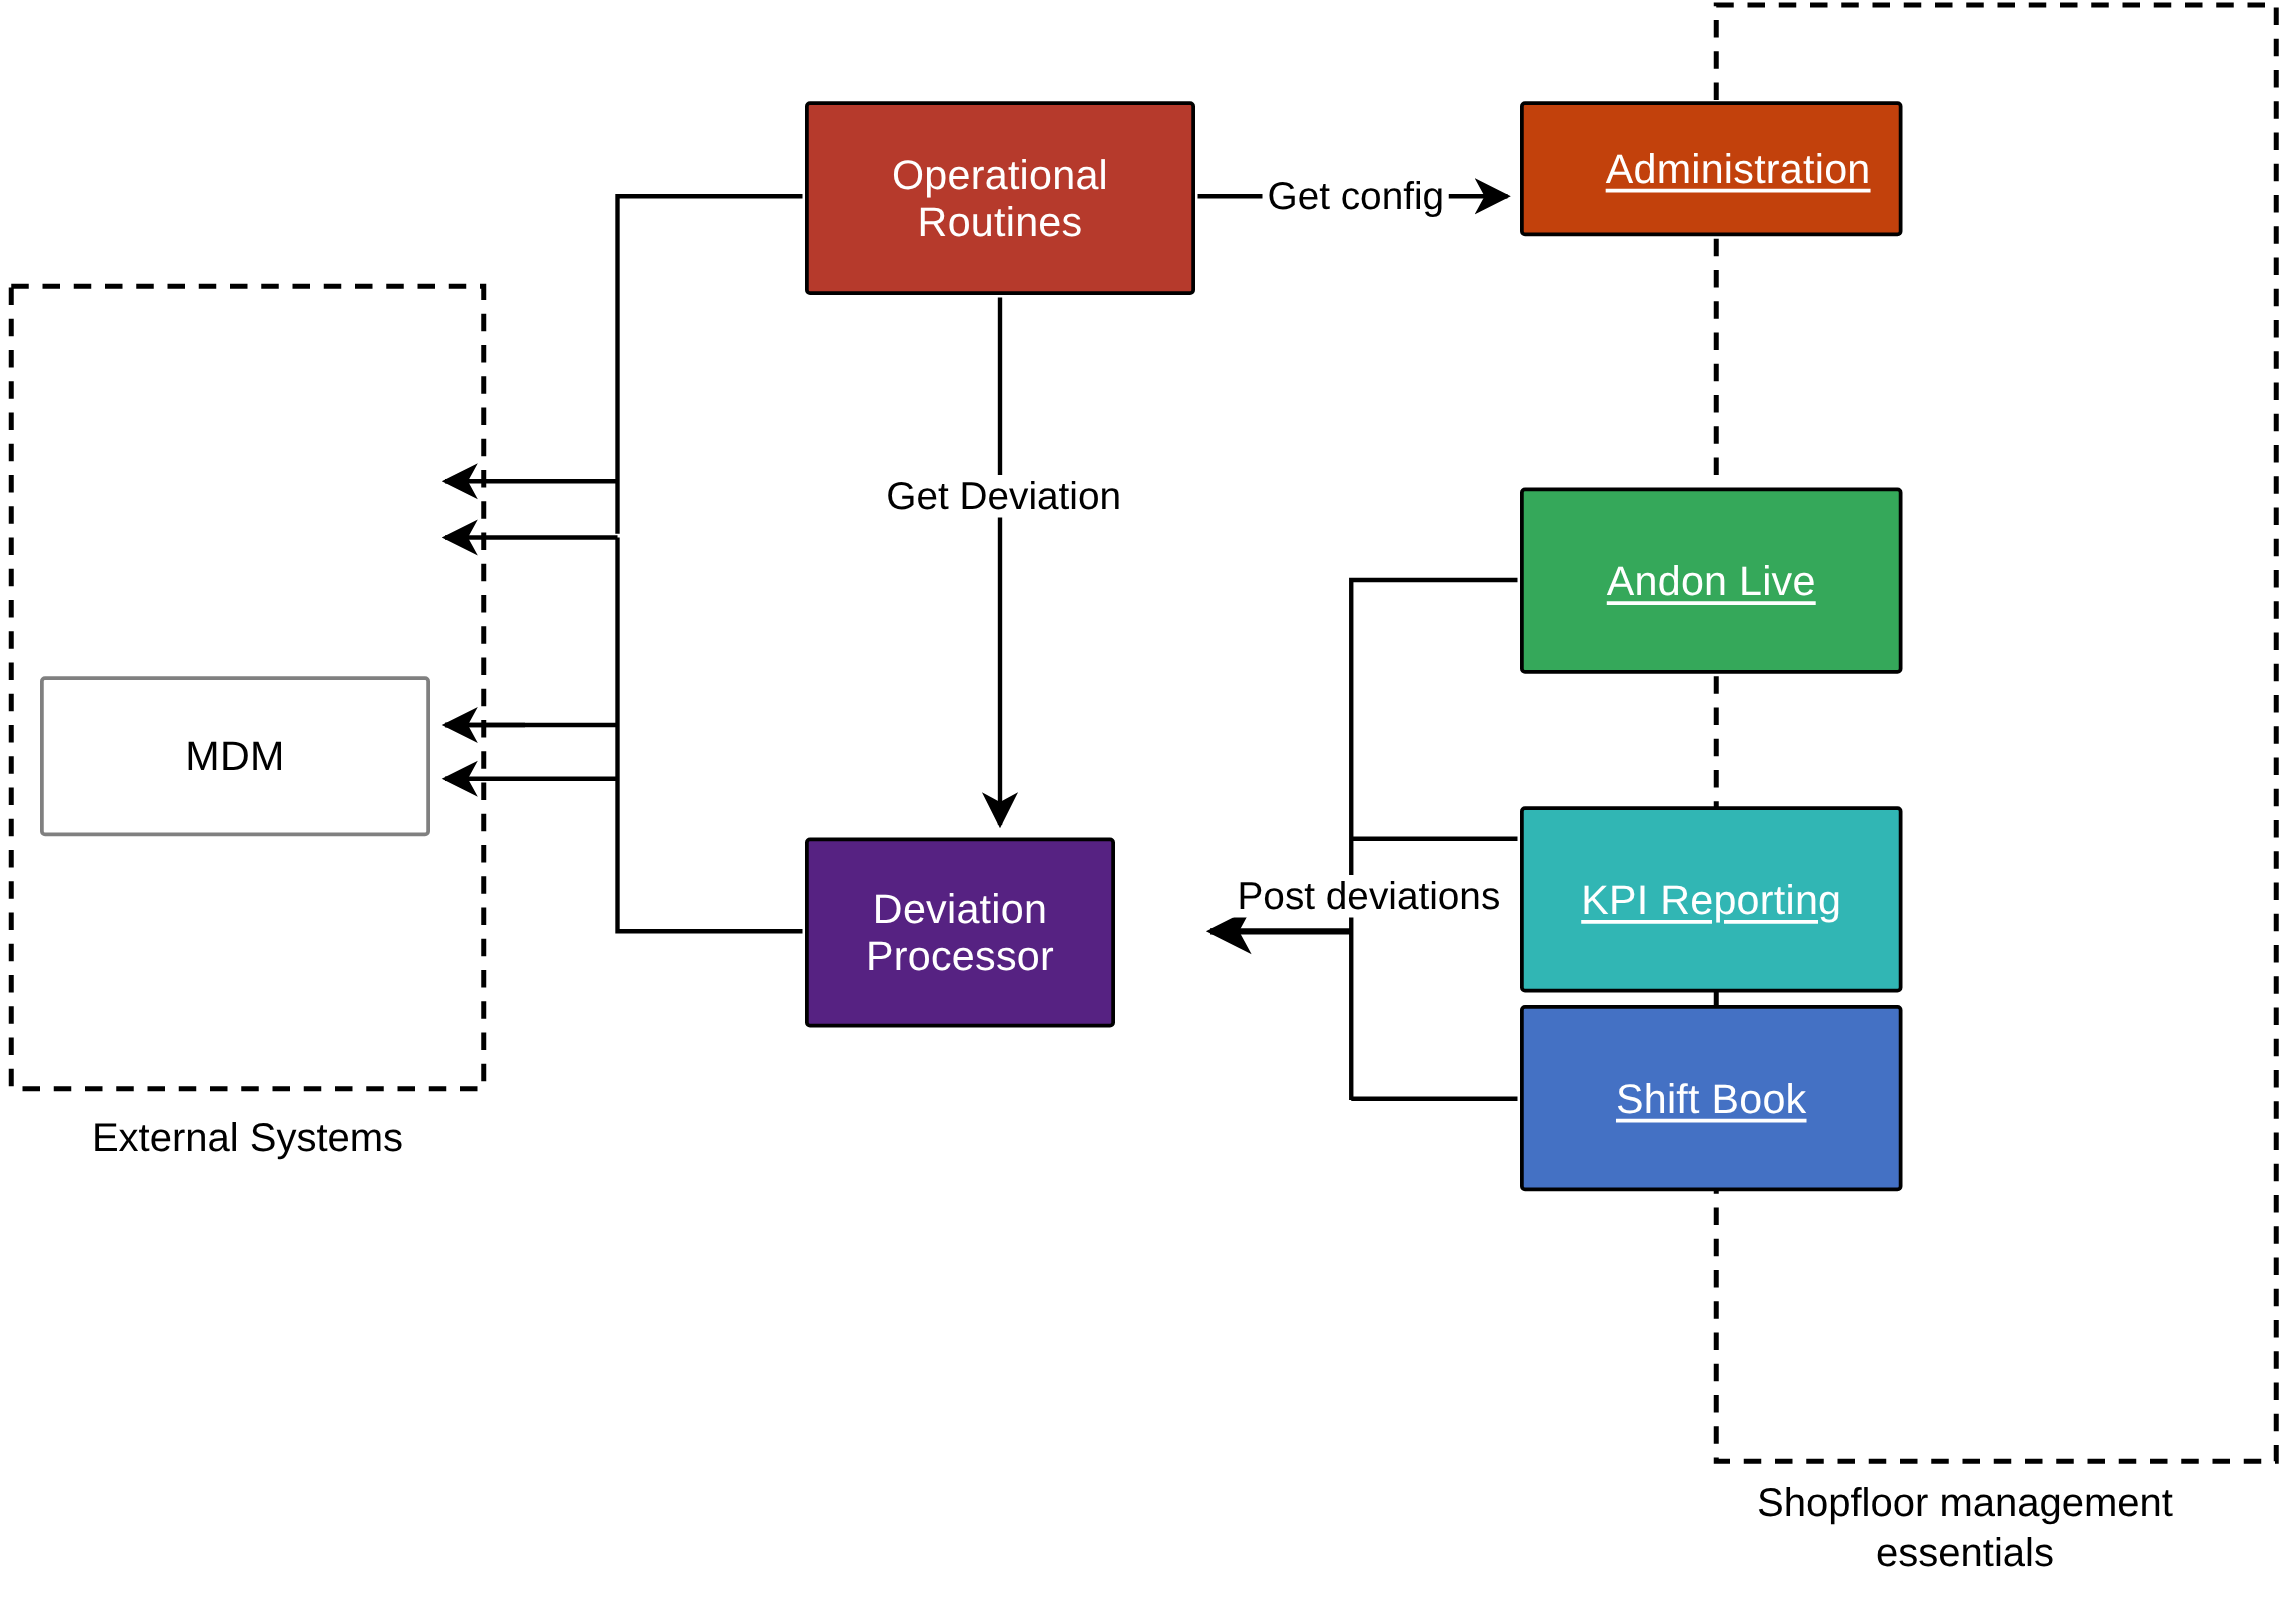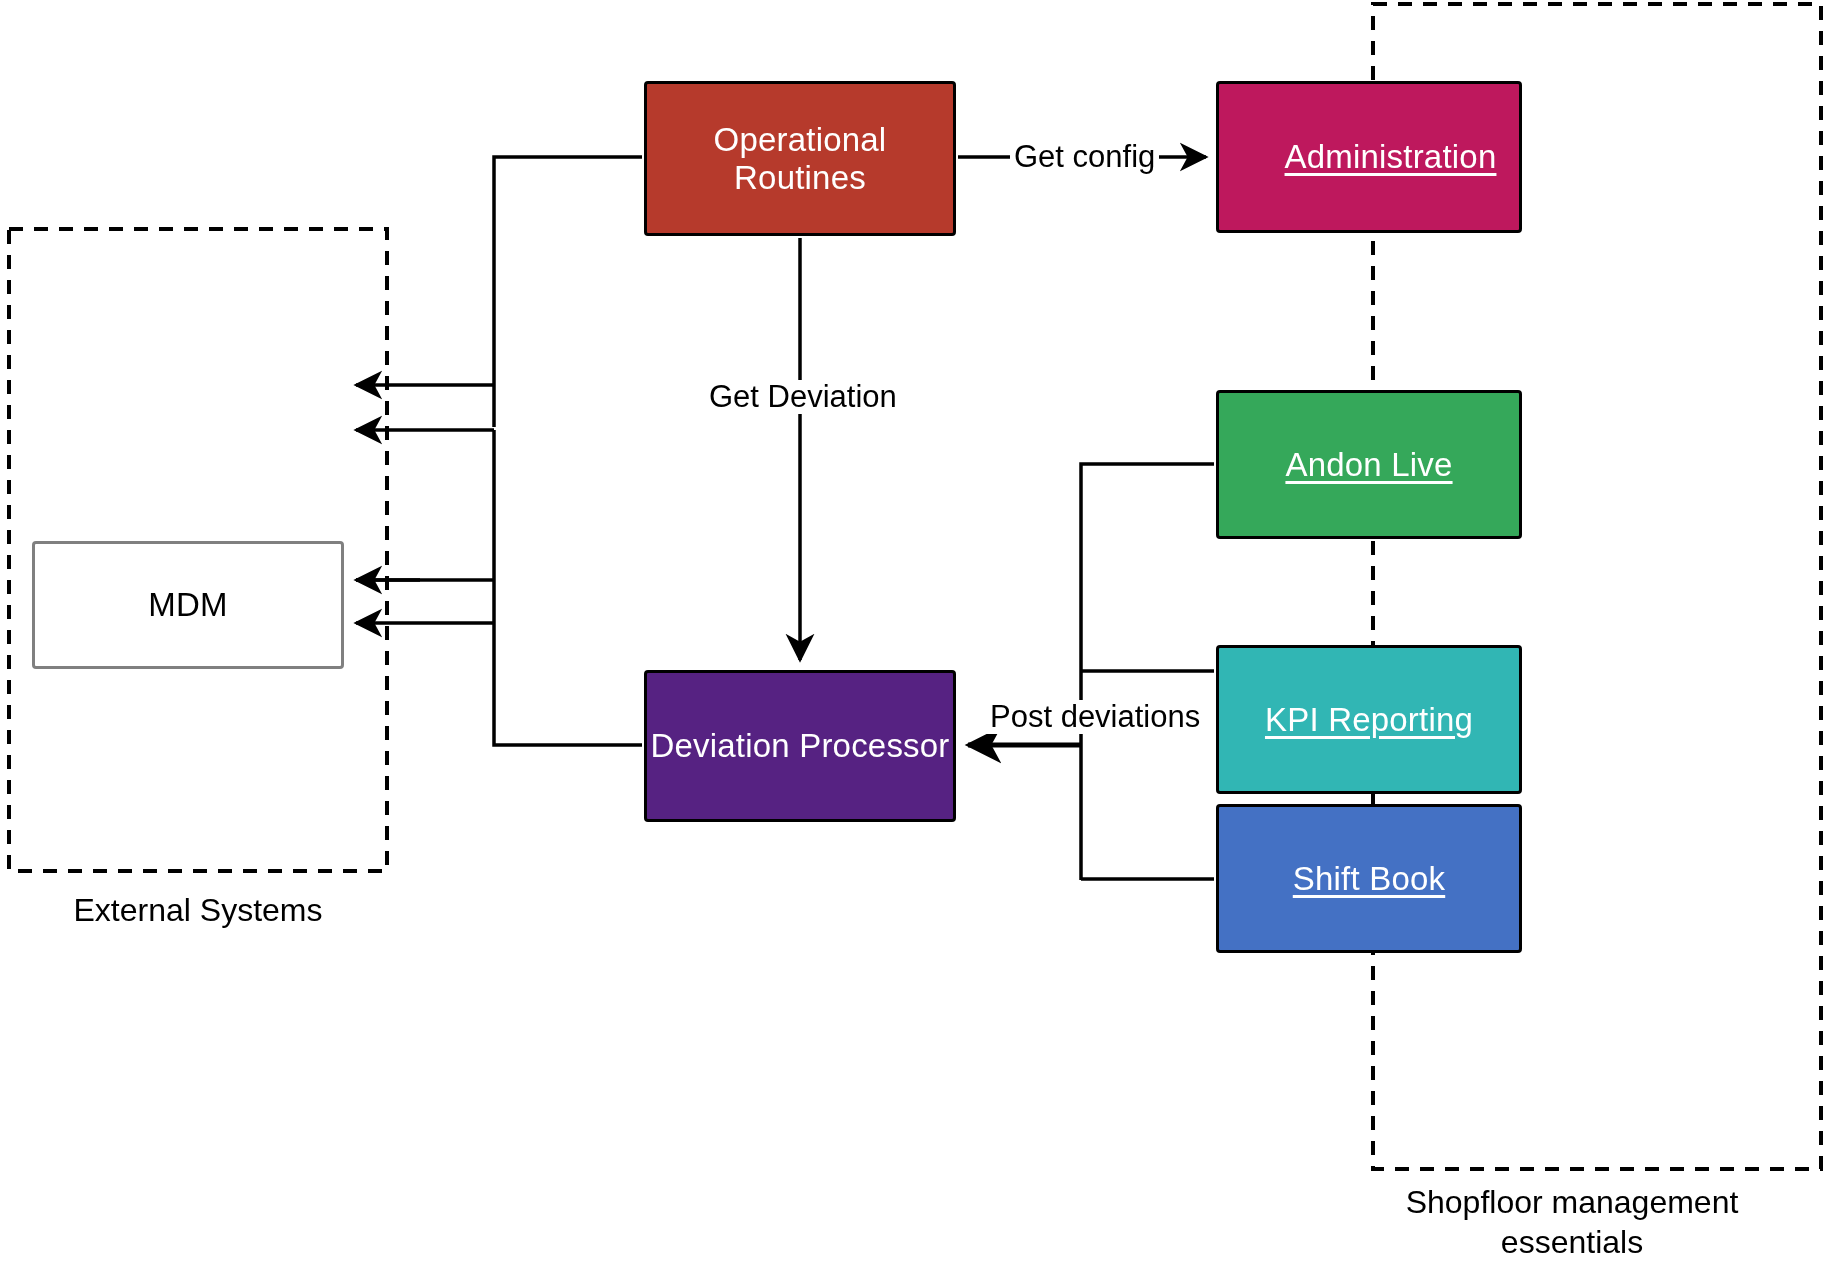--- a/index.html
+++ b/index.html
@@ -115,30 +115,30 @@
 
     <path d="M 1214 879 L 1081 879" fill="none" stroke="#000000" stroke-width="3.5"></path>
 
     <path d="M 1081 745 L 968 745" fill="none" stroke="#000000" stroke-width="5" marker-end="url(#arrowthick)"></path>
   </svg>
 
   <div class="node colored solid" style="left:644px; top:81px; width:312px; height:155px; background:#B63A2C;">
     <span class="node-label">Operational Routines</span>
   </div>
 
-  <div class="node colored solid" style="left:644px; top:670px; width:312px; height:152px; background:#562282;">
+  <div class="node colored solid" style="left:644px; top:670px; width:248px; height:152px; background:#562282;">
     <span class="node-label">Deviation Processor</span>
   </div>
 
 
   <div class="node external" style="left:32px; top:541px; width:312px; height:128px;">
     <span class="node-label">MDM</span>
   </div>
 
-  <div class="node colored solid" style="left:1216px; top:81px; width:306px; height:152px; background:#be185d;padding-left:43px;">
+  <div class="node colored solid" style="left:1216px; top:81px; width:306px; height:108px; background:#c2410c;padding-left:43px;">
     <span class="node-label linked">Administration</span>
   </div>
 
   <div class="node colored solid" style="left:1216px; top:390px; width:306px; height:149px; background:#35A85A;">
     <span class="node-label linked">Andon Live</span>
   </div>
 
   <div class="node colored solid" style="left:1216px; top:597px; width:306px; height:149px; background:#31B6B4;margin-top:48px;">
     <span class="node-label linked">KPI Reporting</span>
   </div>

